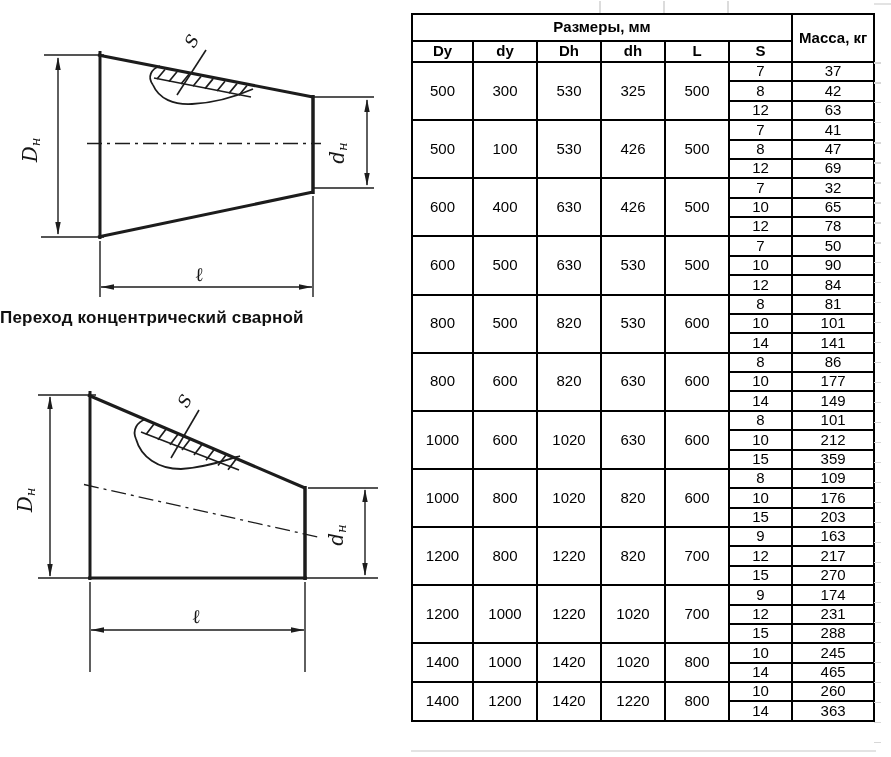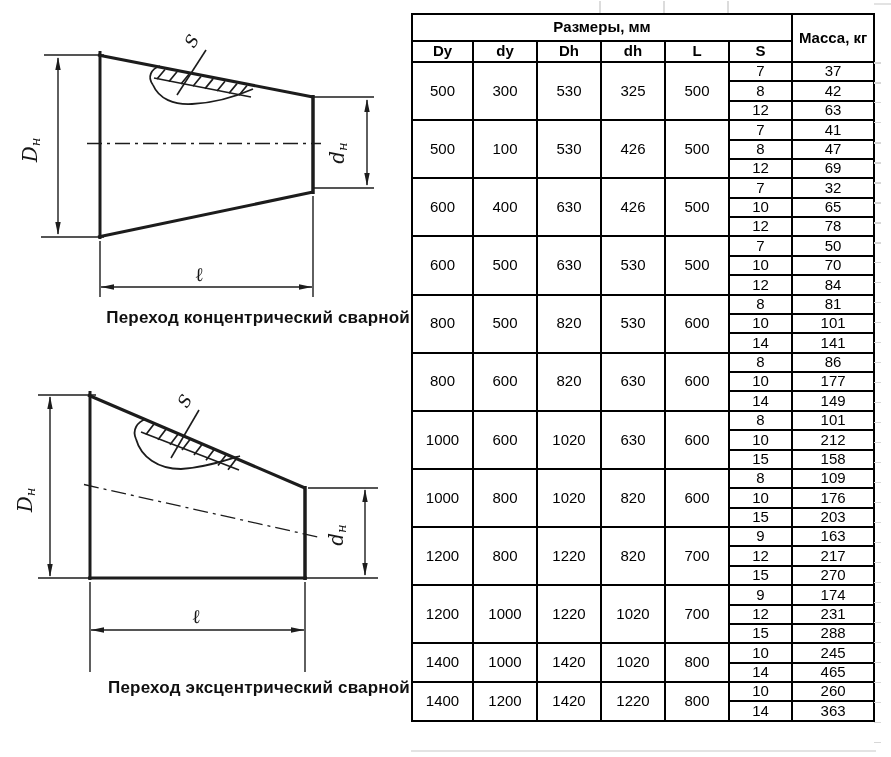--- a/index.html
+++ b/index.html
@@ -1,21 +1,21 @@
 <!DOCTYPE html>
 <html><head>
 <meta charset="utf-8">
 <style>
   html,body{margin:0;padding:0;background:#fff;}
   .page{position:relative;width:891px;height:757px;background:#ffffff;overflow:hidden;
         font-family:"Liberation Sans", sans-serif;color:#000;}
   svg{position:absolute;left:0;}
   #svg1{top:0;}
   #svg2{top:358px;}
-  .caption{position:absolute;left:0;width:410px;text-align:right;
+  .caption{position:absolute;left:0;width:410px;text-align:left;
            font-size:17px;font-weight:700;color:#101010;letter-spacing:.2px;}
   #cap1{top:308px;}
   #cap2{top:678px;}
   .script{font-family:"DejaVu Serif", serif;font-style:italic;fill:#161616;}
   .table-wrap{position:absolute;left:411px;top:13px;}
   table{border-collapse:collapse;table-layout:fixed;width:462px;height:709px;}
   th,td{border:2px solid #000;text-align:center;vertical-align:middle;
         padding:0;font-size:15px;line-height:1.1;overflow:hidden;}
   th{font-weight:700;}
   tr.h1{height:27px;}
@@ -117,21 +117,20 @@
     </g>
     <text class="script" transform="translate(190,46) rotate(-60)" font-size="17" text-anchor="middle">S</text>
     <text class="script" transform="translate(32,142) rotate(-90)" text-anchor="middle">
       <tspan font-size="20">D</tspan><tspan font-size="13" dy="3">н</tspan>
     </text>
     <text class="script" transform="translate(343,177) rotate(-90)" text-anchor="middle">
       <tspan font-size="20">d</tspan><tspan font-size="13" dy="3">н</tspan>
     </text>
     <text class="script" transform="translate(197,265) rotate(-8)" font-size="19" text-anchor="middle">ℓ</text>
   </svg>
-  <div class="caption" id="cap2">Переход эксцентрический сварной</div>
 
   <div class="table-wrap">
     <table>
       <colgroup>
         <col style="width:61px">
           <col style="width:64px">
           <col style="width:64px">
         <col style="width:64px">
           <col style="width:64px">
           <col style="width:63px">
@@ -207,21 +206,21 @@
             <td rowspan="3">600</td>
             <td rowspan="3">500</td>
             <td rowspan="3">630</td>
             <td rowspan="3">530</td>
             <td rowspan="3">500</td>
             <td>7</td>
             <td>50</td>
           </tr>
           <tr>
             <td>10</td>
-            <td>70</td>
+            <td>90</td>
           </tr>
           <tr>
             <td>12</td>
             <td>84</td>
           </tr>
           <tr>
             <td rowspan="3">800</td>
             <td rowspan="3">500</td>
             <td rowspan="3">820</td>
             <td rowspan="3">530</td>
@@ -262,21 +261,21 @@
             <td rowspan="3">600</td>
             <td>8</td>
             <td>101</td>
           </tr>
           <tr>
             <td>10</td>
             <td>212</td>
           </tr>
           <tr>
             <td>15</td>
-            <td>158</td>
+            <td>359</td>
           </tr>
           <tr>
             <td rowspan="3">1000</td>
             <td rowspan="3">800</td>
             <td rowspan="3">1020</td>
             <td rowspan="3">820</td>
             <td rowspan="3">600</td>
             <td>8</td>
             <td>109</td>
           </tr>

